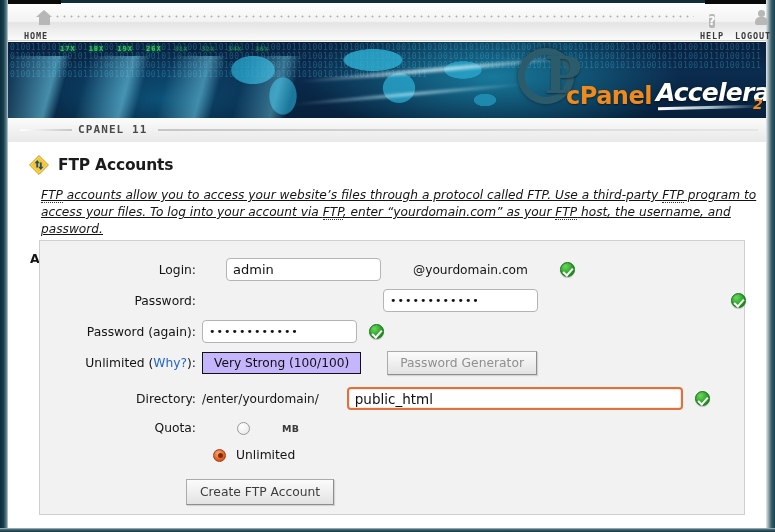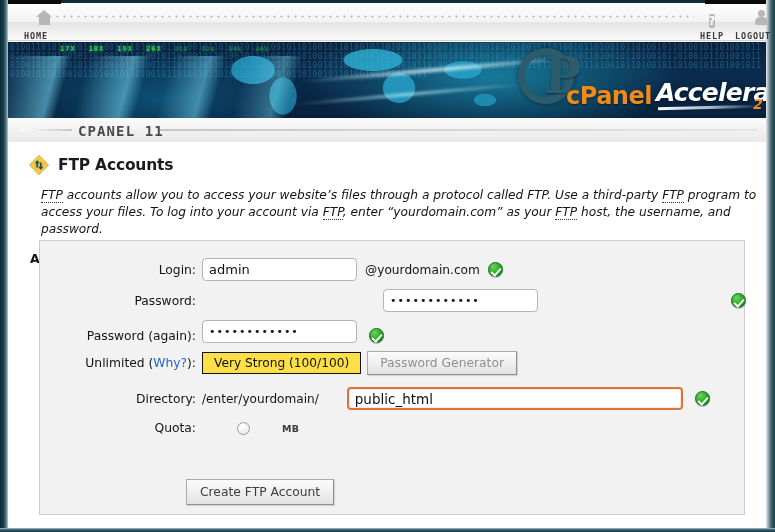--- a/index.html
+++ b/index.html
@@ -237,21 +237,21 @@
     border-radius: 2px 0 0 0;
   }
   .crumbrule-r {
     position: absolute; left: 150px; top: 11px;
     width: 600px; height: 2px;
     background: linear-gradient(to right, #c6c6c6, #e6e6e6);
   }
   .crumbtext {
     position: absolute; left: 70px; top: 5px;
     font-family: "DejaVu Sans Mono", "Liberation Mono", monospace;
-    font-size: 14px; font-weight: bold;
+    font-size: 11px; font-weight: bold;
     letter-spacing: 1.1px;
     color: #4a4a4a;
   }
 
   
   .content {
     position: absolute; left: 9px; top: 142px;
     width: 757px; height: 386px;
     background: #ffffff;
     padding: 10px 16px 0 15px;
@@ -268,20 +268,21 @@
     color: #1b1b1b;
     letter-spacing: -0.2px;
   }
   .page-desc {
     margin: 12px 12px 0 17px;
     width: 725px;
     font-size: 12.2px;
     font-style: italic;
     color: #141414;
     line-height: 17px;
+    text-decoration: underline;
   }
   .page-desc abbr {
     text-decoration: none;
     border-bottom: 1px dotted #333333;
   }
   .section-head {
     margin: 13px 0 0 6px;
     font-size: 12.4px; font-weight: bold;
     color: #141414;
   }
@@ -333,21 +334,21 @@
   .tick::after {
     content: "";
     position: absolute; left: 4px; top: 2.5px;
     width: 4px; height: 8px;
     border: solid #ffffff;
     border-width: 0 2px 2px 0;
     transform: rotate(42deg);
   }
   .whylink { color: #2266cc; text-decoration: none; }
   .strength-badge {
-    background: #fde047;
+    background: #c4b5fd;
     border: 1px solid #111111;
     color: #101010;
     font-size: 12.2px;
     padding: 3px 11px;
     height: 22px;
     line-height: 15px;
     white-space: nowrap;
   }
   .btn {
     font-family: "DejaVu Sans", "Liberation Sans", sans-serif;
@@ -459,58 +460,63 @@
 
     <div class="page-desc">
       <abbr>FTP</abbr><span> accounts allow you to access your website’s files through a protocol called FTP. Use a third-party </span><abbr>FTP</abbr><span> program to access your files. To log into your account via </span><abbr>FTP</abbr><span>, enter “yourdomain.com” as your </span><abbr>FTP</abbr><span> host, the username, and password.</span>
     </div>
 
     <div class="section-head">Add FTP Account</div>
   </div>
 
   <div class="panel">
 
-    <div class="frow" style="left:0; top:17px; width:706px;">
+    <div class="frow" style="left:0; top:17px; width:706px;gap:24px;">
       <span class="flabel" style="width:156px;">Login:</span>
       <input class="finput" style="width: 155px; margin-left: 6px;" value="admin">
       <span class="suffix">@yourdomain.com</span>
       <span class="tick" style="margin-left:8px;"></span>
     </div>
 
     <div class="frow" style="left:0; top:48px; width:706px;justify-content:space-between;">
       <span class="flabel" style="width:156px;">Password:</span>
       <input class="finput" style="width: 155px; margin-left: 6px; font-size: 11px; letter-spacing: 1px;" value="••••••••••••">
       <span class="tick" style="margin-left:12px;"></span>
     </div>
 
-    <div class="frow" style="left:0; top:79px; width:706px;align-items:flex-end;">
+    <div class="frow" style="left:0; top:79px; width:706px;">
       <span class="flabel" style="width:156px;">Password (again):</span>
       <input class="finput" style="width: 155px; margin-left: 6px; font-size: 11px; letter-spacing: 1px;" value="••••••••••••">
       <span class="tick" style="margin-left:12px;"></span>
     </div>
 
     <div class="frow" style="left:0; top:110px; width:706px;">
       <span class="flabel" style="width:156px;"><span>Unlimited (</span><a class="whylink" href="#">Why?</a><span>):</span></span>
       <span class="strength-badge" style="margin-left:6px;">Very Strong (100/100)</span>
-      <button class="btn disabled" style="margin-left:6px;">Password Generator</button>
+      <button class="btn disabled" style="margin-left:26px;">Password Generator</button>
     </div>
 
     <div class="frow" style="left:0; top:146px; width:706px;">
       <span class="flabel" style="width:156px;">Directory:</span>
       <span class="prefix-path" style="margin-left:6px;">/enter/yourdomain/</span>
       <input class="finput focused" style="width: 336px; margin-left: 24px;" value="public_html">
       <span class="tick" style="margin-left:12px;"></span>
     </div>
 
     <div class="frow" style="left:0; top:180px; width:706px;gap:24px;">
       <span class="flabel" style="width:156px;">Quota:</span>
       <span class="radio" style="margin-left:17px;"></span>
       <span class="mbunit">MB</span>
     </div>
 
+    <div class="frow" style="left:0; top:207px; width:706px;">
+      <span class="flabel" style="width:156px;"></span>
+      <span class="radio on" style="margin-left:17px;"></span>
+      <span style="font-size:12.3px; color:#141414; margin-left:10px;">Unlimited</span>
+    </div>
 
     <div class="frow" style="left:0; top:238px; width:706px;">
       <span class="flabel" style="width:140px;"></span>
       <button class="btn" style="margin-left:6px; padding:5px 13px;">Create FTP Account</button>
     </div>
 
   </div>
 </div>
 
 </body></html>

